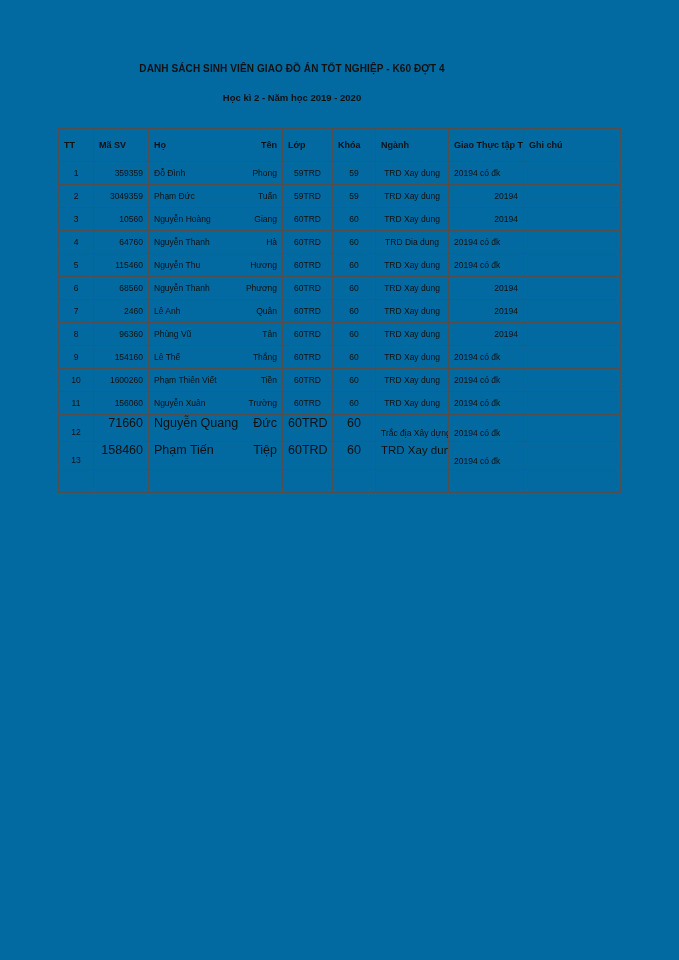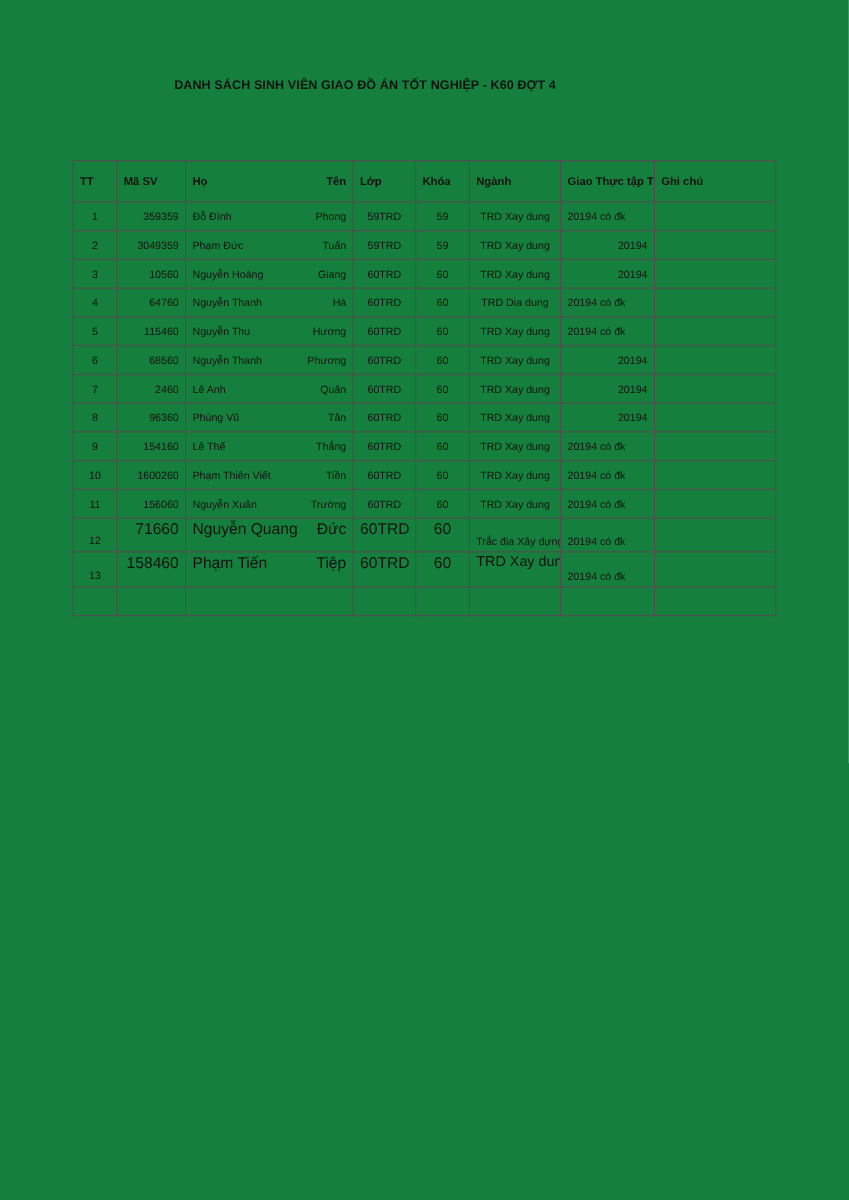--- a/index.html
+++ b/index.html
@@ -5,21 +5,21 @@
   html, body { margin: 0; padding: 0; }
   body {
     width: 679px; height: 960px;
     background: #ffffff;
     font-family: "Liberation Sans", sans-serif;
     color: #111;
   }
   .page {
     position: relative;
     width: 679px; height: 960px;
-    background: #15803d;
+    background: #0369a1;
     overflow: hidden;
   }
   .doc-title {
     position: absolute;
     top: 63px; left: 0; width: 584px;
     text-align: center;
     font-size: 10px;
     font-weight: bold;
     letter-spacing: 0.1px;
   }
@@ -76,20 +76,21 @@
   tr.row-large .c-tt { vertical-align: bottom; padding-bottom: 4px; text-align: center; }
   tr.row-large .c-nganh,
   tr.row-large .c-giao { vertical-align: bottom; padding-bottom: 3px; }
   tr.row-large.nganh-large .c-nganh { font-size: 11.5px; vertical-align: top; padding-top: 2px; }
 </style>
 </head>
 <body>
 
 <div class="page">
   <div class="doc-title">DANH SÁCH SINH VIÊN GIAO ĐỒ ÁN TỐT NGHIỆP - K60 ĐỢT 4</div>
+  <div class="doc-subtitle">Học kì 2 - Năm học 2019 - 2020</div>
 
   <table class="student-table">
     <colgroup>
       <col style="width:35px">
       <col style="width:55px">
       <col style="width:134px">
       <col style="width:50px">
       <col style="width:43px">
       <col style="width:73px">
       <col style="width:75px">

